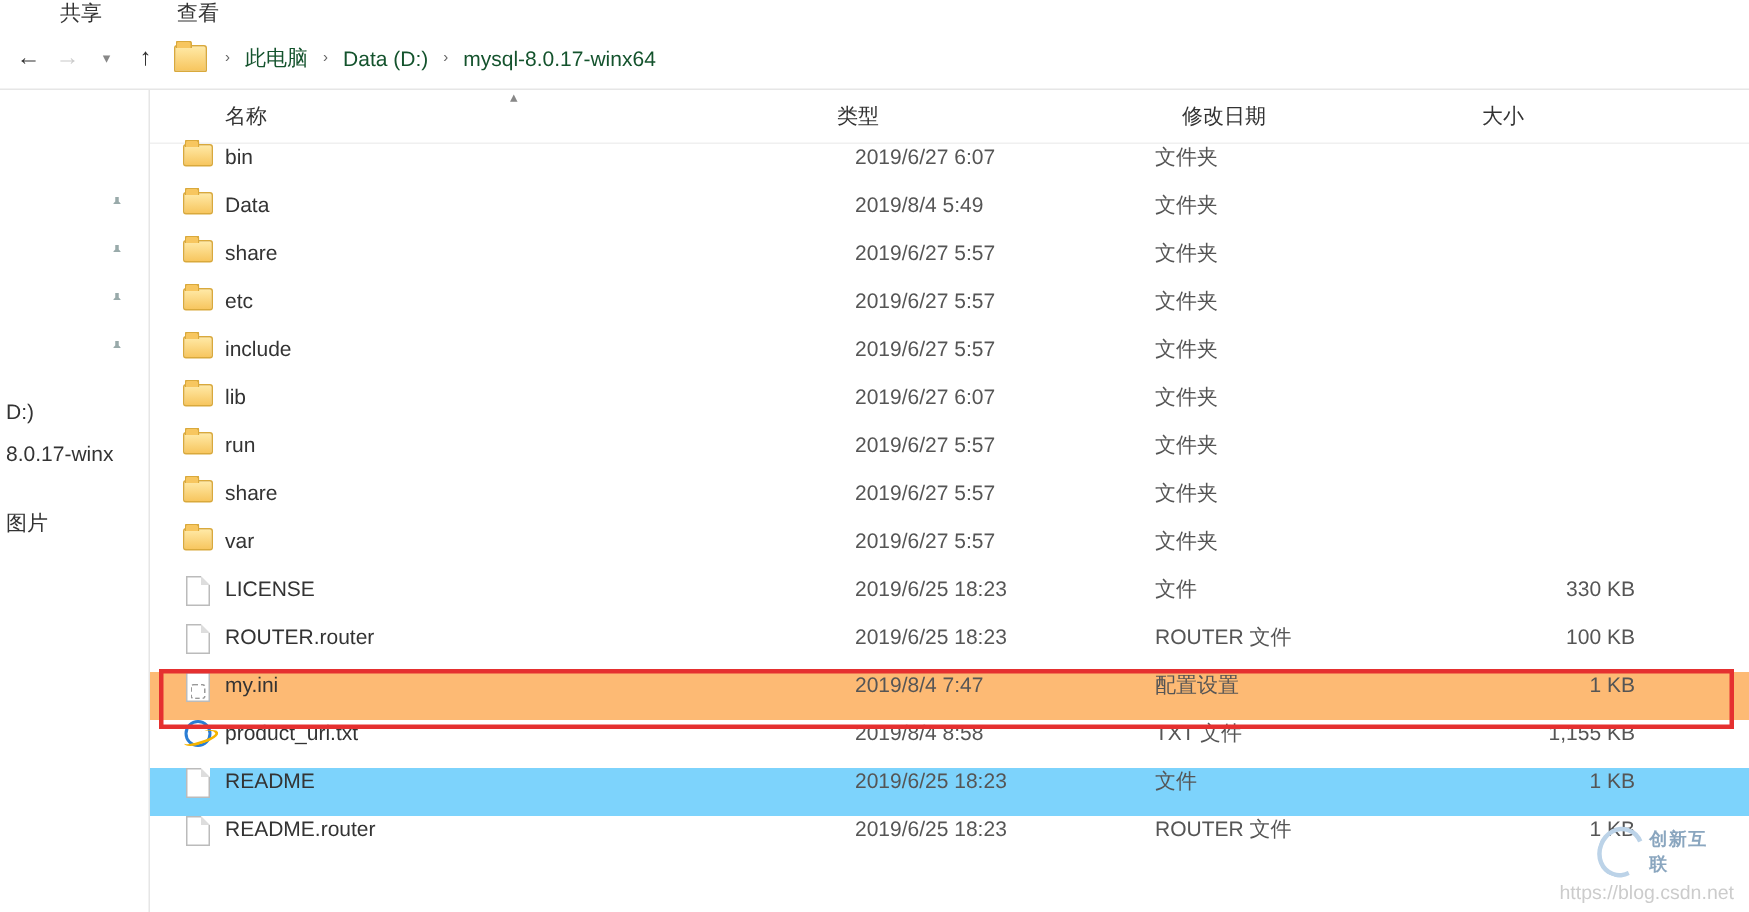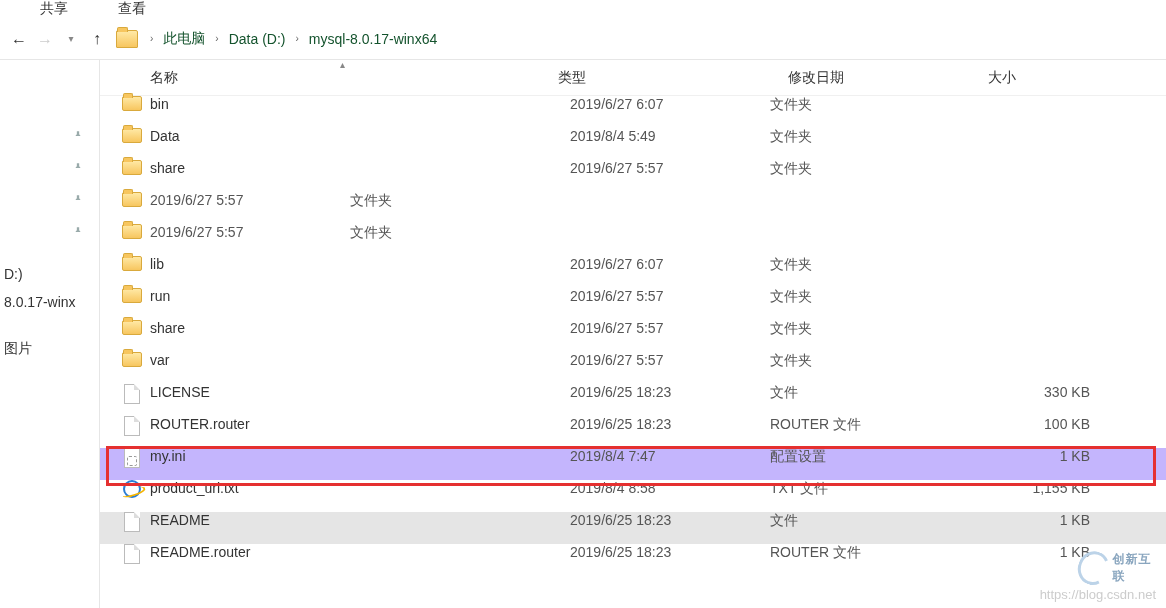--- a/index.html
+++ b/index.html
@@ -20,38 +20,38 @@
 .filepane{flex:1;position:relative}
 .columns{display:flex;height:36px;align-items:center;border-bottom:1px solid #f0f0f0;color:#2b5b8b;position:relative}
 .col{padding-left:8px;display:flex;align-items:center;height:100%}
 .col-name{width:450px;padding-left:50px}
 .col-date{width:200px}
 .col-type{width:230px}
 .col-size{flex:1;justify-content:flex-start}
 .sort-ind{position:absolute;left:240px;top:-1px;color:#888;font-size:10px}
 .rows{}
 .row{display:flex;align-items:flex-start;height:32px;padding-left:20px}
-.row.selected{background:#c4b5fd}
-.row.hover{background:#e5e5e5}
+.row.selected{background:#fdba74}
+.row.hover{background:#7dd3fc}
 .row .icon{width:24px;display:flex;align-items:center;justify-content:center;margin-right:6px}
 .row .name{width:420px}
 .row .date{width:200px;color:#555}
 .row .type{width:230px;color:#555}
 .row .size{width:90px;text-align:right;color:#555}
 .folder-icon{width:20px;height:15px;background:linear-gradient(#ffe9a6,#f7c65f);border:1px solid #d9a93c;border-radius:2px;position:relative}
 .folder-icon::before{content:"";position:absolute;top:-4px;left:0;width:8px;height:4px;background:#f7c65f;border-radius:2px 2px 0 0;border:1px solid #d9a93c;border-bottom:none}
 .file-icon{width:16px;height:20px;border:1px solid #bbb;background:#fff;position:relative}
 .file-icon::before{content:"";position:absolute;right:-1px;top:-1px;border-top:6px solid #fff;border-left:6px solid #ddd}
 .ini-icon{width:16px;height:20px;border:1px solid #bbb;background:#fff;position:relative}
 .ini-icon::after{content:"";position:absolute;left:2px;top:7px;width:8px;height:8px;border:1px dashed #999;border-radius:2px}
 .ie-icon{width:18px;height:18px;border:2px solid #2a7dd4;border-radius:50%;position:relative}
 .ie-icon::after{content:"";position:absolute;left:-3px;top:6px;width:22px;height:6px;border:2px solid #f5b400;border-radius:50%;border-top:none;border-left:none;transform:rotate(-18deg)}
 .highlight-box{position:absolute;border:3px solid #e53030;pointer-events:none}
 .watermark{position:absolute;right:10px;bottom:6px;color:#ccc;font-size:13px}
-.logo{position:absolute;right:8px;bottom:20px;width:80px;height:40px;display:flex;align-items:center;gap:4px}
+.logo{position:absolute;right:21px;bottom:20px;width:80px;height:40px;display:flex;align-items:center;gap:4px}
 .logo-c{width:34px;height:34px;border:3px solid #bcd3e8;border-radius:50%;border-right-color:transparent;transform:rotate(20deg);position:relative}
 .logo-txt{font-size:12px;color:#8aa6bf;font-weight:bold;letter-spacing:1px}
 .arrow{font-size:16px}
 </style>
 </head>
 <body>
 
 <div class="menubar">
   <span>共享</span>
   <span>查看</span>
@@ -141,28 +141,30 @@
           </div>
           <div class="name">share</div>
           <div class="date">2019/6/27 5:57</div>
           <div class="type">文件夹</div>
           <div class="size"></div>
         </div>
         <div class="row">
           <div class="icon">
             <div class="folder-icon"></div>
           </div>
-          <div class="date">2019/6/27 5:57</div>
-          <div class="type">文件夹</div>
-          <div class="size"></div>
-        </div>
-        <div class="row">
-          <div class="icon">
-            <div class="folder-icon"></div>
-          </div>
+          <div class="name">etc</div>
+          <div class="date">2019/6/27 5:57</div>
+          <div class="type">文件夹</div>
+          <div class="size"></div>
+        </div>
+        <div class="row">
+          <div class="icon">
+            <div class="folder-icon"></div>
+          </div>
+          <div class="name">include</div>
           <div class="date">2019/6/27 5:57</div>
           <div class="type">文件夹</div>
           <div class="size"></div>
         </div>
         <div class="row">
           <div class="icon">
             <div class="folder-icon"></div>
           </div>
           <div class="name">lib</div>
           <div class="date">2019/6/27 6:07</div>

